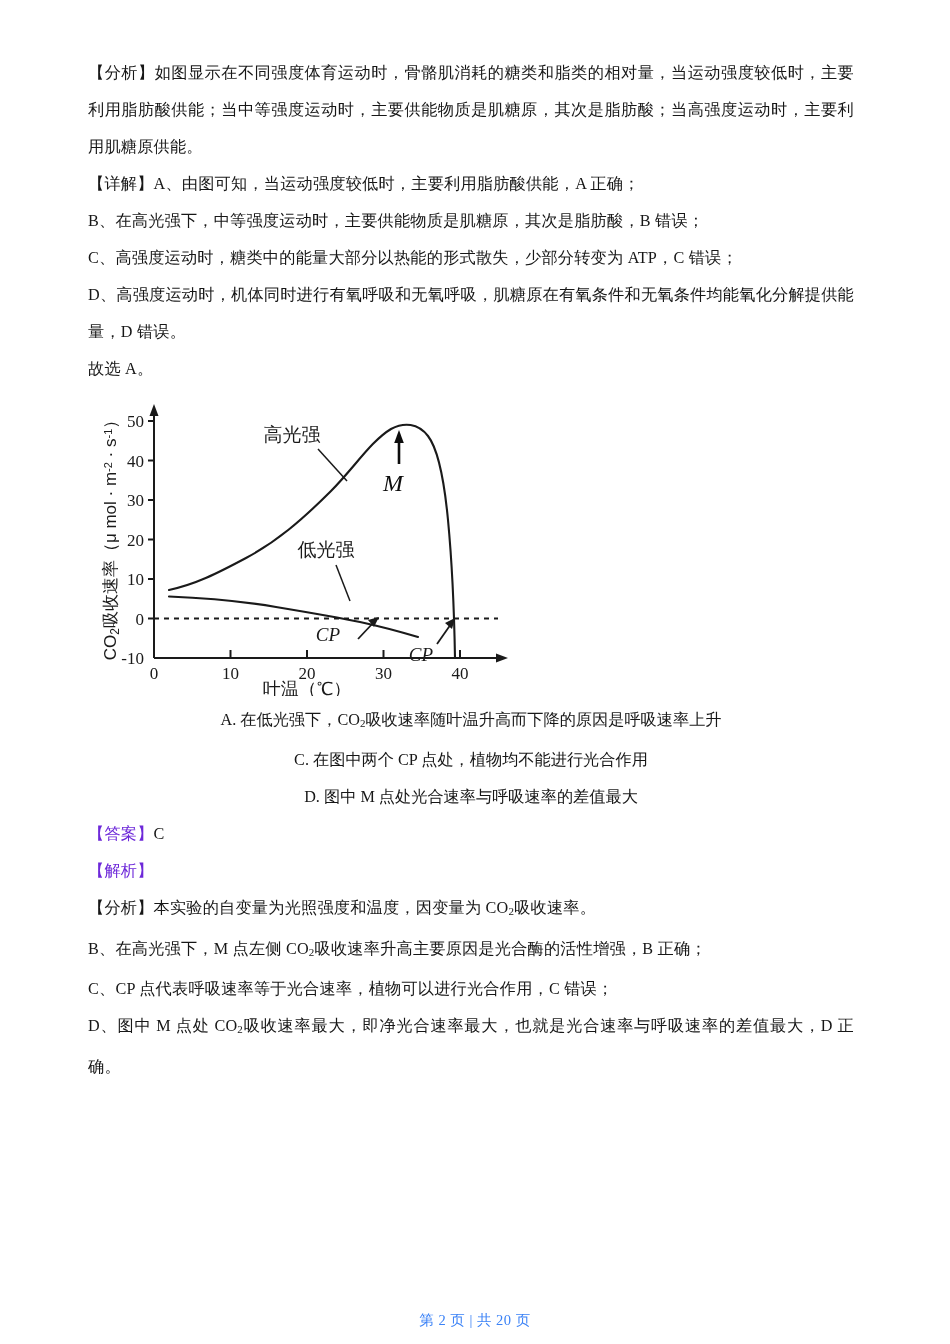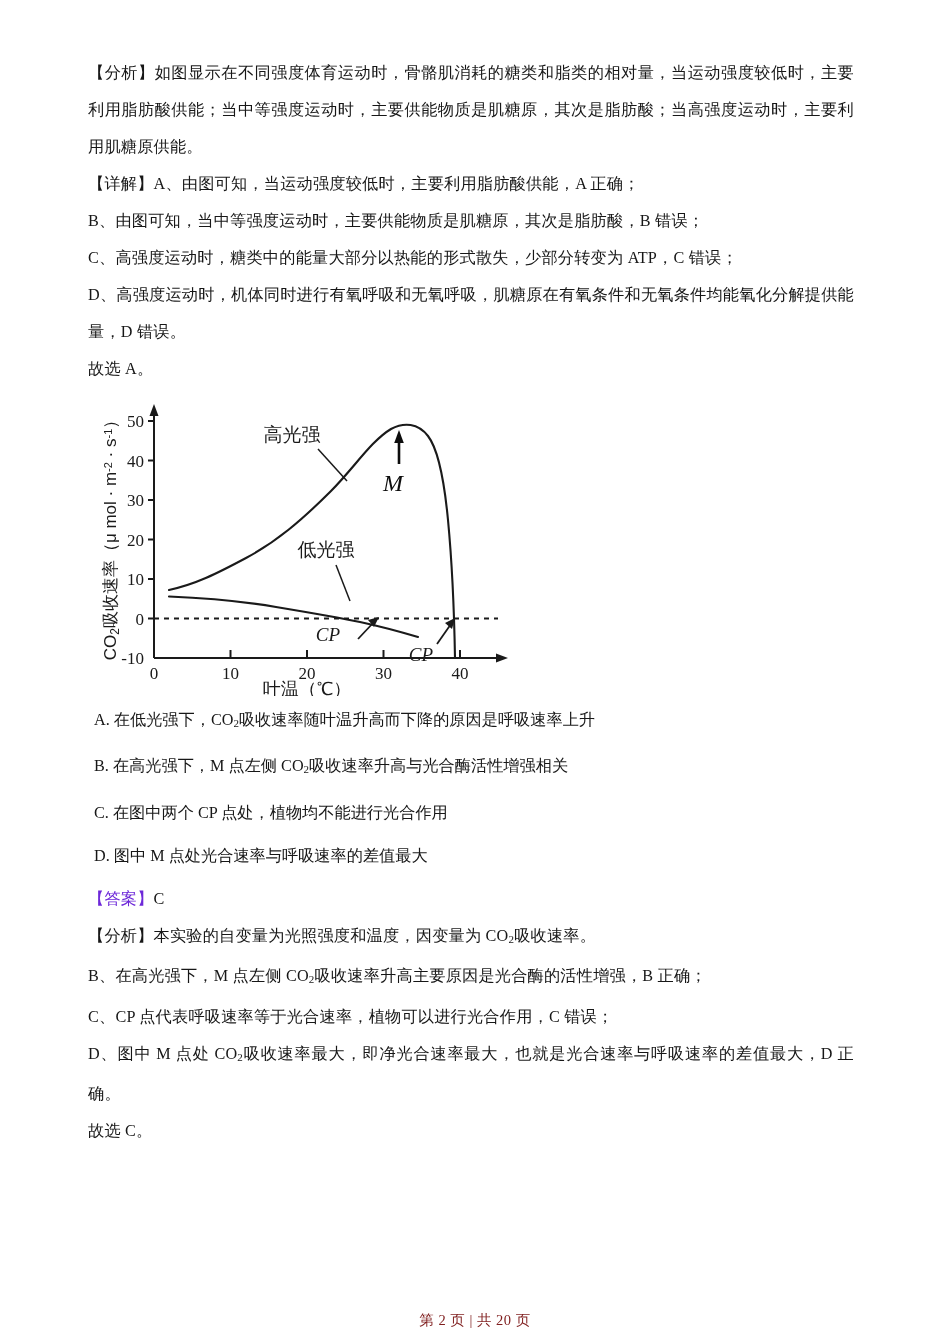--- a/index.html
+++ b/index.html
@@ -34,52 +34,53 @@
   }
   .blue { color: #6d28d9; }
   sub {
     font-size: 0.68em;
     vertical-align: -0.22em;
   }
   .qline {
     margin-top: 11px;
   }
   .opt {
-    margin: 6px;
+    margin: 0;
     font-size: 16.2px;
     line-height: 37px;
     color: #171717;
+    text-align: center;
   }
   
   .chart-wrap {
     position: relative;
     width: 420px;
     height: 300px;
     margin: 8px 0 6px 8px;
   }
   .chart-svg { display: block; }
   .footer {
     position: absolute;
     left: 0;
     right: 0;
     bottom: 14px;
     text-align: center;
     font-size: 14.5px;
-    color: #7f1d1d;
+    color: #3b82f6;
     letter-spacing: 0.5px;
   }
 </style>
 </head>
 <body>
 
 <div class="page">
 
   <p class="para">【分析】如图显示在不同强度体育运动时，骨骼肌消耗的糖类和脂类的相对量，当运动强度较低时，主要利用脂肪酸供能；当中等强度运动时，主要供能物质是肌糖原，其次是脂肪酸；当高强度运动时，主要利用肌糖原供能。</p>
   <p class="para">【详解】A、由图可知，当运动强度较低时，主要利用脂肪酸供能，A 正确；</p>
-  <p class="para">B、由图可知，当中等强度运动时，主要供能物质是肌糖原，其次是脂肪酸，B 错误；</p>
+  <p class="para">B、在高光强下，中等强度运动时，主要供能物质是肌糖原，其次是脂肪酸，B 错误；</p>
   <p class="para">C、高强度运动时，糖类中的能量大部分以热能的形式散失，少部分转变为 ATP，C 错误；</p>
   <p class="para">D、高强度运动时，机体同时进行有氧呼吸和无氧呼吸，肌糖原在有氧条件和无氧条件均能氧化分解提供能量，D 错误。</p>
   <p class="para">故选 A。</p>
 
 
   <div class="chart-wrap">
     <svg class="chart-svg" width="420" height="300" viewBox="0 0 420 300">
 
       <line x1="58" y1="18" x2="58" y2="262" stroke="#1a1a1a" stroke-width="2"></line>
       <polygon points="58,8 53.5,20 62.5,20" fill="#1a1a1a"></polygon>
@@ -145,31 +146,30 @@
       <polygon points="359,222 349,227 356,233" fill="#1a1a1a"></polygon>
       <text x="325" y="265" font-family="Liberation Serif, serif" font-style="italic" font-size="19" fill="#1a1a1a" text-anchor="middle">CP</text>
 
       <text x="211" y="299" font-family="Liberation Sans, sans-serif" font-size="18" fill="#1a1a1a" text-anchor="middle">叶温（℃）</text>
 
       <text transform="translate(20,140) rotate(-90)" font-family="Liberation Sans, sans-serif" font-size="17" fill="#1a1a1a" text-anchor="middle"><tspan>CO</tspan><tspan baseline-shift="-26%" font-size="12">2</tspan><tspan>吸收速率（μ mol · m</tspan><tspan baseline-shift="38%" font-size="11">-2</tspan><tspan> · s</tspan><tspan baseline-shift="38%" font-size="11">-1</tspan><tspan>）</tspan></text>
     </svg>
   </div>
 
   <p class="opt"><span>A.</span> <span>在低光强下，CO</span><sub>2</sub><span>吸收速率随叶温升高而下降的原因是呼吸速率上升</span></p>
-  <p class="opt"><span>B.</span> <span>在高光强下，M 点左侧 CO</span><sub>2</sub><span>吸收速率升高与光合酶活性增强相关</span></p>
   <p class="opt"><span>C.</span> <span>在图中两个 CP 点处，植物均不能进行光合作用</span></p>
   <p class="opt"><span>D.</span> <span>图中 M 点处光合速率与呼吸速率的差值最大</span></p>
 
   <p class="para"><span class="blue">【答案】</span><span>C</span></p>
+  <p class="para"><span class="blue">【解析】</span></p>
 
   <p class="para"><span>【分析】本实验的自变量为光照强度和温度，因变量为 CO</span><sub>2</sub><span>吸收速率。</span></p>
 
 
   <p class="para"><span>B、在高光强下，M 点左侧 CO</span><sub>2</sub><span>吸收速率升高主要原因是光合酶的活性增强，B 正确；</span></p>
 
   <p class="para">C、CP 点代表呼吸速率等于光合速率，植物可以进行光合作用，C 错误；</p>
 
   <p class="para"><span>D、图中 M 点处 CO</span><sub>2</sub><span>吸收速率最大，即净光合速率最大，也就是光合速率与呼吸速率的差值最大，D 正确。</span></p>
 
-  <p class="para">故选 C。</p>
 
   <div class="footer">第 2 页 | 共 20 页</div>
 </div>
 
 </body></html>

